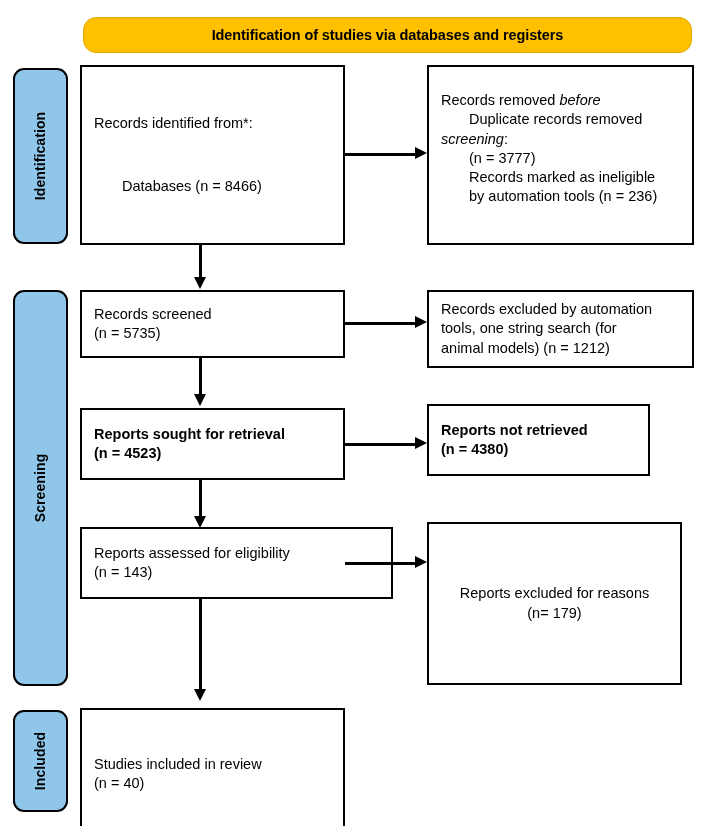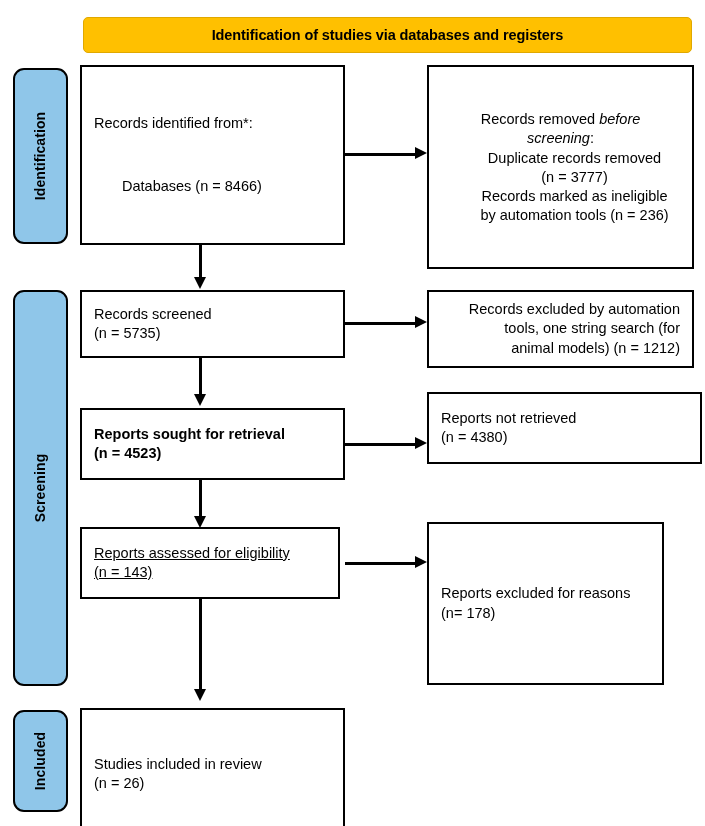--- a/index.html
+++ b/index.html
@@ -18,21 +18,21 @@
 
   
   .banner {
     position: absolute;
     left: 83px;
     top: 17px;
     width: 609px;
     height: 36px;
     background: #FFC000;
     border: 1px solid #E0A800;
-    border-radius: 5px;
+    border-radius: 13px;
     display: flex;
     align-items: center;
     justify-content: center;
     box-sizing: border-box;
   }
   .banner-text {
     font-size: 14.5px;
     font-weight: bold;
     color: #000000;
     letter-spacing: -0.1px;
@@ -135,79 +135,79 @@
   </div>
 
   <div class="flow-box" style="left:80px; top:65px; width:265px; height:180px;gap:44px;">
     <div class="flow-line">Records identified from*:</div>
     <div class="flow-line indent">Databases (n = 8466)</div>
   </div>
 
   <div class="conn-h" style="left:345px; top:153px; width:70px;"></div>
   <div class="arrow-right" style="left:415px; top:147px;"></div>
 
-  <div class="flow-box top-aligned" style="left:427px; top:65px; width:267px; height:204px; padding-top:43px;align-items:center;">
+  <div class="flow-box top-aligned" style="left:427px; top:65px; width:267px; height:180px; padding-top:24px;">
     <div class="flow-line"><span>Records removed </span><span class="ital">before</span></div>
+    <div class="flow-line indent">Duplicate records removed</div>
     <div class="flow-line"><span class="ital">screening</span><span>:</span></div>
-    <div class="flow-line indent">Duplicate records removed</div>
     <div class="flow-line indent">(n = 3777)</div>
     <div class="flow-line indent">Records marked as ineligible</div>
     <div class="flow-line indent">by automation tools (n = 236)</div>
   </div>
 
   <div class="conn-v" style="left:199px; top:245px; height:34px;"></div>
   <div class="arrow-down" style="left:194px; top:277px;"></div>
 
   <div class="flow-box" style="left:80px; top:290px; width:265px; height:68px;">
     <div class="flow-line">Records screened</div>
     <div class="flow-line">(n = 5735)</div>
   </div>
 
   <div class="conn-h" style="left:345px; top:322px; width:70px;"></div>
   <div class="arrow-right" style="left:415px; top:316px;"></div>
 
-  <div class="flow-box" style="left:427px; top:290px; width:267px; height:78px;align-items:flex-end;">
+  <div class="flow-box" style="left:427px; top:290px; width:267px; height:78px;">
     <div class="flow-line">Records excluded by automation</div>
     <div class="flow-line">tools, one string search (for</div>
     <div class="flow-line">animal models) (n = 1212)</div>
   </div>
 
   <div class="conn-v" style="left:199px; top:358px; height:38px;"></div>
   <div class="arrow-down" style="left:194px; top:394px;"></div>
 
   <div class="flow-box" style="left:80px; top:408px; width:265px; height:72px;font-weight:bold;">
     <div class="flow-line">Reports sought for retrieval</div>
     <div class="flow-line">(n = 4523)</div>
   </div>
 
   <div class="conn-h" style="left:345px; top:443px; width:70px;"></div>
   <div class="arrow-right" style="left:415px; top:437px;"></div>
 
-  <div class="flow-box" style="left:427px; top:392px; width:275px; height:72px;">
+  <div class="flow-box" style="left:427px; top:404px; width:223px; height:72px;font-weight:bold;">
     <div class="flow-line">Reports not retrieved</div>
     <div class="flow-line">(n = 4380)</div>
   </div>
 
   <div class="conn-v" style="left:199px; top:480px; height:38px;"></div>
   <div class="arrow-down" style="left:194px; top:516px;"></div>
 
-  <div class="flow-box" style="left:80px; top:527px; width:260px; height:72px;text-decoration:underline;">
+  <div class="flow-box" style="left:80px; top:527px; width:313px; height:72px;">
     <div class="flow-line">Reports assessed for eligibility</div>
     <div class="flow-line">(n = 143)</div>
   </div>
 
   <div class="conn-h" style="left:345px; top:562px; width:70px;"></div>
   <div class="arrow-right" style="left:415px; top:556px;"></div>
 
-  <div class="flow-box" style="left:427px; top:522px; width:237px; height:163px;">
+  <div class="flow-box" style="left:427px; top:522px; width:255px; height:163px;align-items:center;">
     <div class="flow-line">Reports excluded for reasons</div>
-    <div class="flow-line">(n= 178)</div>
+    <div class="flow-line">(n= 179)</div>
   </div>
 
   <div class="conn-v" style="left:199px; top:599px; height:92px;"></div>
   <div class="arrow-down" style="left:194px; top:689px;"></div>
 
   <div class="flow-box" style="left:80px; top:708px; width:265px; height:132px;">
     <div class="flow-line">Studies included in review</div>
-    <div class="flow-line">(n = 26)</div>
+    <div class="flow-line">(n = 40)</div>
   </div>
 
 </div>
 
 </body></html>

